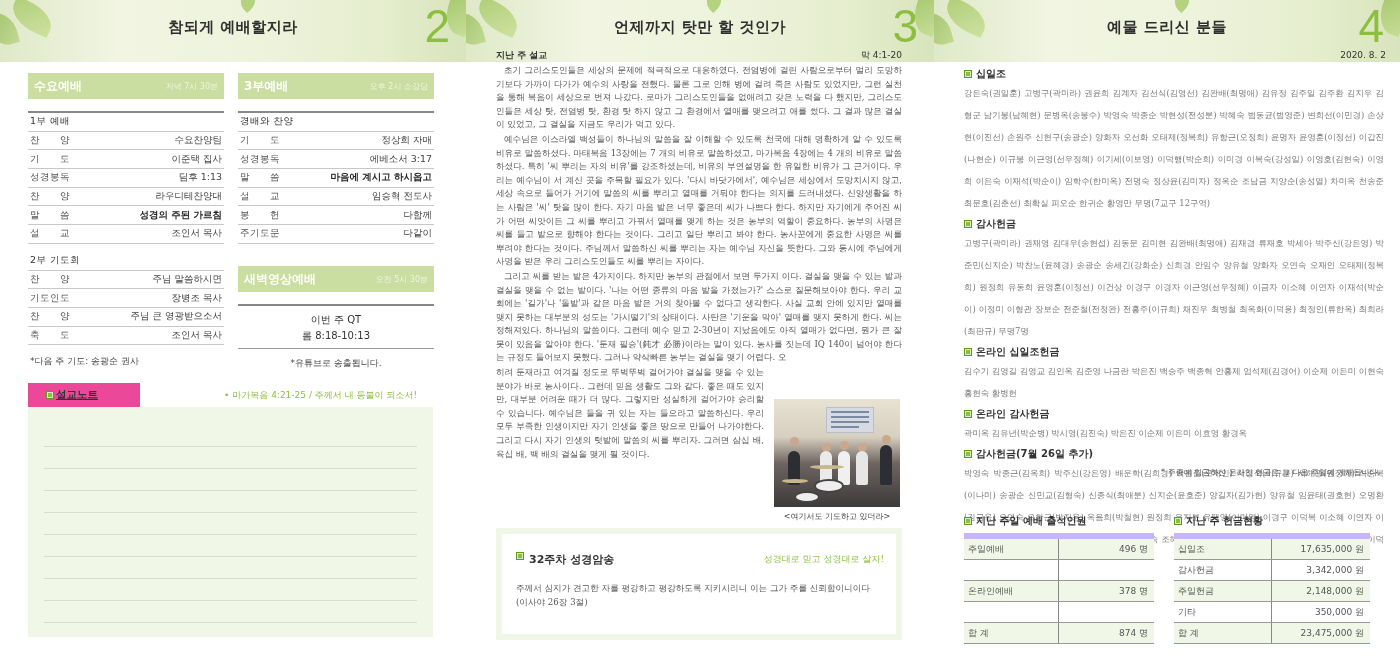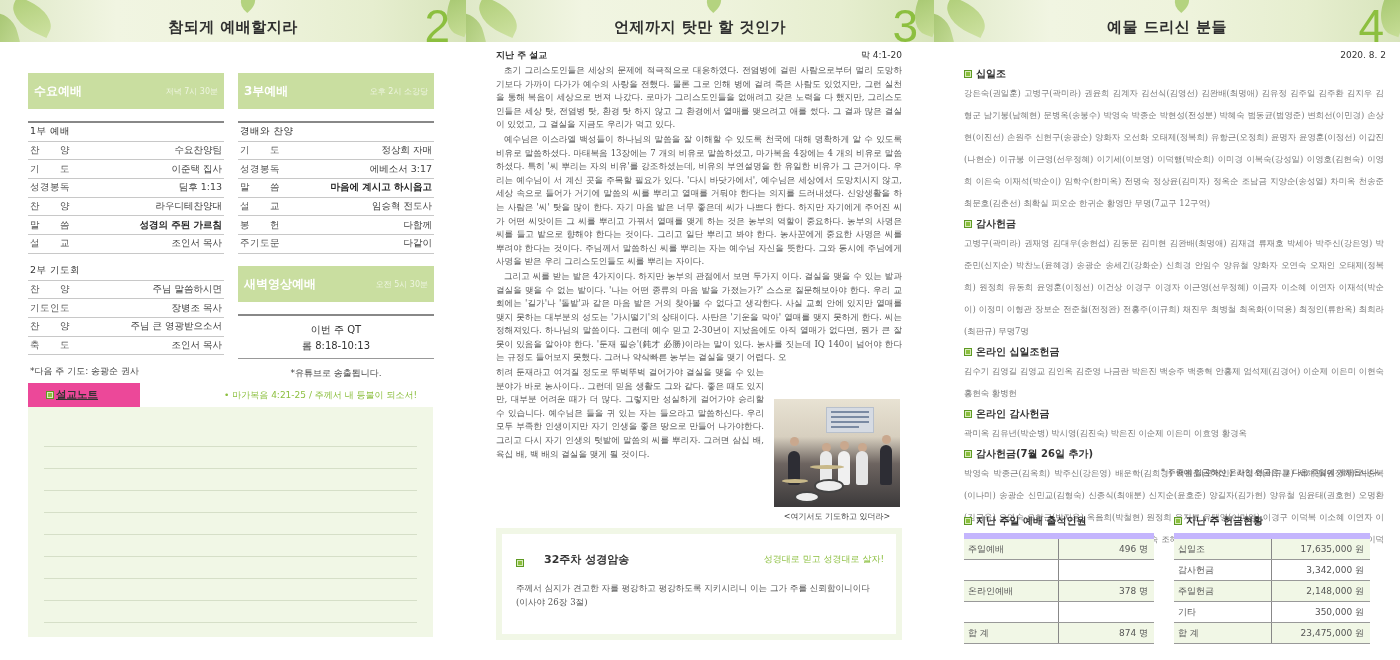--- a/index.html
+++ b/index.html
@@ -5,42 +5,42 @@
   * { box-sizing: border-box; margin: 0; padding: 0; }
   html, body { width: 1400px; height: 660px; overflow: hidden; background: #ffffff; }
   body { font-family: "DejaVu Sans", "Liberation Sans", sans-serif; color: #333; position: relative; }
 
   .page { position: absolute; top: 0; height: 660px; background: #fff; overflow: hidden; }
   .page.p2 { left: 0; width: 466px; }
   .page.p3 { left: 466px; width: 468px; }
   .page.p4 { left: 934px; width: 466px; }
 
   .banner {
-    position: absolute; top: 0; left: 0; right: 0; height: 42px;
+    position: absolute; top: 0; left: 0; right: 0; height: 62px;
     background: linear-gradient(90deg, #dfe9c8 0%, #f1f5e2 25%, #eef3dc 55%, #e6eecf 80%, #d8e4bc 100%);
     overflow: hidden;
   }
   .leaf { position: absolute; border-radius: 0 70% 0 70%; background: linear-gradient(135deg, #a7c96a, #c9df98); opacity: .85; }
   .leaf.l1 { left: 10px; top: 4px; width: 44px; height: 26px; transform: rotate(25deg); }
   .leaf.l2 { left: -12px; top: 12px; width: 28px; height: 34px; transform: rotate(-15deg); background: linear-gradient(135deg, #93b957, #bcd68a); }
   .leaf.l3 { right: -6px; top: -6px; width: 26px; height: 40px; transform: rotate(20deg); background: linear-gradient(135deg, #9bc160, #c4dc90); }
   .leaf.l4 { left: 240px; top: -8px; width: 16px; height: 18px; transform: rotate(45deg); background: #a9cc6e; }
   .banner-title {
     position: absolute; left: 0; right: 0; top: 18px; text-align: center;
     font-size: 15px; font-weight: bold; color: #2e2e2e; letter-spacing: 0.5px;
   }
   .page-num {
     position: absolute; right: 16px; top: 2px; font-size: 46px; line-height: 48px;
     color: #8cbf3f; font-family: "Liberation Sans", sans-serif; font-weight: normal;
   }
 
   
   .svc { position: absolute; width: 196px; }
   .svc-head {
-    height: 36px; background: #c9dea0; color: #fff; display: flex; justify-content: space-between; align-items: center;
+    height: 26px; background: #c9dea0; color: #fff; display: flex; justify-content: space-between; align-items: center;
     padding: 0 6px;
   }
   .svc-head .t { font-size: 12px; font-weight: bold; color: #ffffff; }
   .svc-head .s { font-size: 8px; color: #eef5e0; }
   .svc-table { margin-top: 12px; border-top: 2px solid #888; }
   .row { display: flex; justify-content: space-between; align-items: center; height: 18.7px; border-bottom: 1px solid #c8c8c8; font-size: 9.5px; padding: 0 2px; }
   .row .k { color: #555; letter-spacing: 0.5px; }
   .row .v { color: #444; }
   .row.head .k { color: #333; }
   .row.bold .v { font-weight: bold; color: #222; }
@@ -71,21 +71,21 @@
   .photo .screen i { display: block; height: 2px; margin: 3px 4px 0; background: #7a8aa3; }
   .photo .person { position: absolute; bottom: 22px; width: 12px; height: 34px; border-radius: 6px 6px 2px 2px; background: #2d2d34; }
   .photo .head { position: absolute; width: 9px; height: 9px; border-radius: 50%; background: #c9a88e; }
   .photo .cymbal { position: absolute; height: 4px; border-radius: 50%; background: #c9b98a; }
   .photo .drum { position: absolute; border-radius: 50%; background: #eee; border: 2px solid #444; }
   .photo-cap { position: absolute; left: 306px; top: 511px; width: 130px; text-align: center; font-size: 8px; color: #444; }
 
   .memory { position: absolute; left: 30px; top: 528px; width: 406px; height: 112px; background: #f1f7e6; padding: 6px; }
   .memory-inner { background: #fff; height: 100%; padding: 18px 12px 0 14px; }
   .memory-head { display: flex; justify-content: space-between; align-items: center; }
-  .memory-title { display: flex; align-items: flex-end; gap: 20px; font-size: 11px; font-weight: bold; color: #333; }
+  .memory-title { display: flex; align-items: flex-start; gap: 5px; font-size: 11px; font-weight: bold; color: #333; }
   .memory-slogan { font-size: 9px; color: #8cbf3f; }
   .memory-text { margin-top: 14px; font-family: "DejaVu Serif", "Liberation Serif", serif; font-size: 8.6px; line-height: 14px; color: #555; }
 
   
   .date { position: absolute; right: 14px; top: 50px; font-size: 9px; color: #333; }
   .offer { position: absolute; left: 30px; right: 16px; top: 66px; }
   .offer-sec .sec-title { display: flex; align-items: center; gap: 4px; font-size: 10px; font-weight: bold; color: #333; height: 16px; }
   .offer-sec .names { font-family: "DejaVu Serif", "Liberation Serif", serif; font-size: 8.4px; line-height: 22px; color: #777; text-align: justify; margin-bottom: 2px; }
   .foot-note { position: absolute; right: 20px; top: 467px; font-size: 8px; color: #555; }
 

